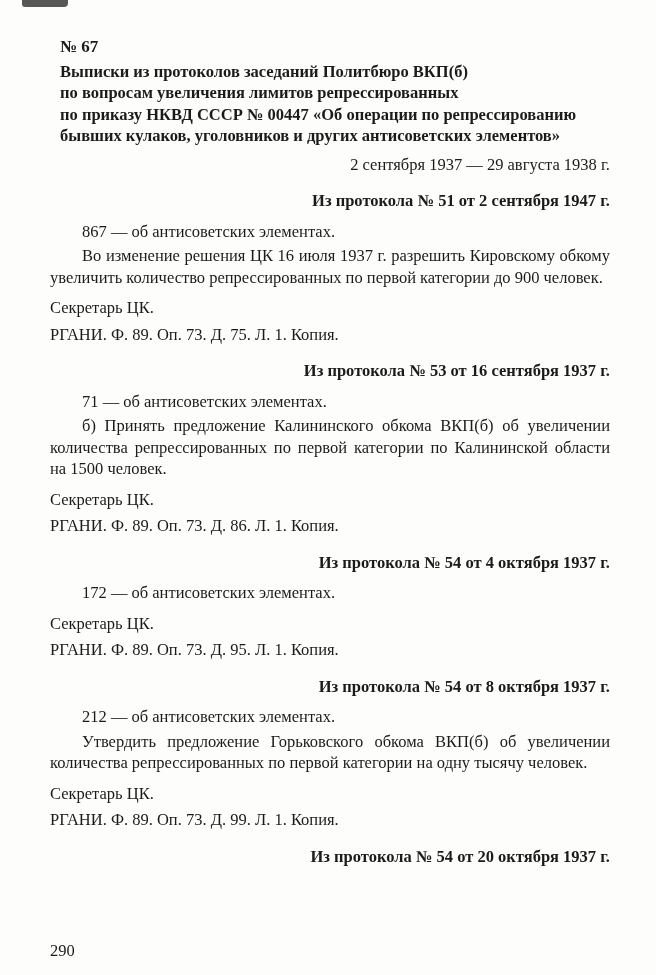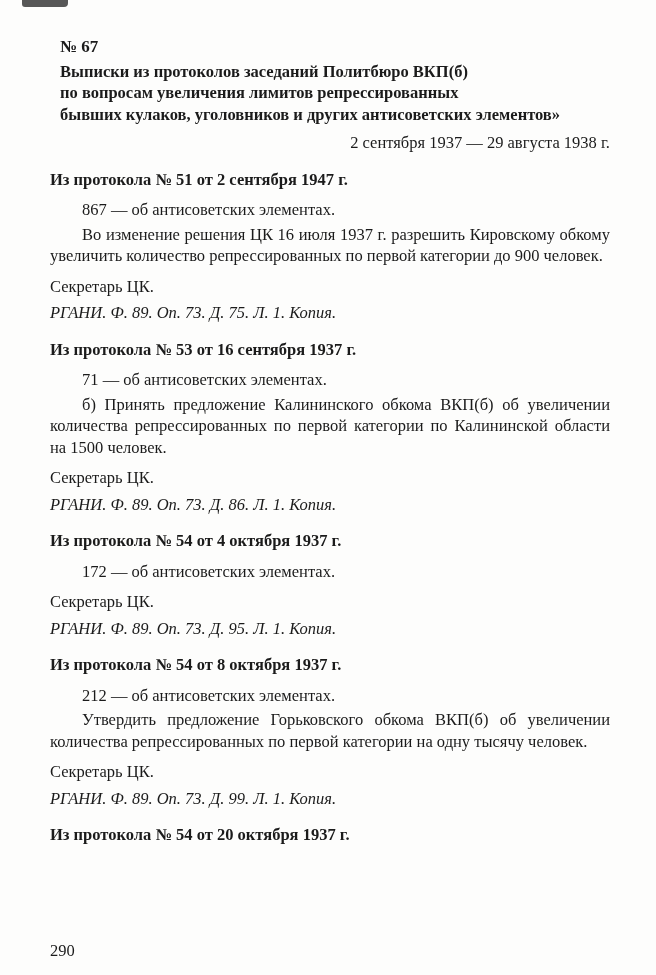--- a/index.html
+++ b/index.html
@@ -42,38 +42,37 @@
     font-size: 16.5px;
     line-height: 21.5px;
     margin-left: 10px;
   }
   .date-range {
     text-align: right;
     margin-top: 7px;
   }
   .section-heading {
     font-weight: bold;
-    text-align: left;
+    text-align: right;
     margin-top: 15px;
     margin-bottom: 9px;
   }
   .agenda-item {
     text-indent: 32px;
     margin-bottom: 3px;
   }
   .body-paragraph {
     text-align: justify;
     text-indent: 32px;
   }
   .signature-line {
     margin-top: 9px;
     margin-bottom: 5px;
   }
   .archive-citation {
-    font-style: italic;
   }
   .page-number {
     position: absolute;
     left: 50px;
     bottom: 14px;
     font-size: 16.5px;
     text-align: center;
   }
 </style>
 </head>
@@ -82,20 +81,21 @@
 <div class="page">
   <div class="scan-smudge"></div>
 
   <div class="content">
 
     <div class="doc-number">№ 67</div>
 
     <div>
       <div class="doc-title-line">Выписки из протоколов заседаний Политбюро ВКП(б)</div>
       <div class="doc-title-line">по вопросам увеличения лимитов репрессированных</div>
+      <div class="doc-title-line">по приказу НКВД СССР № 00447 «Об операции по репрессированию</div>
       <div class="doc-title-line">бывших кулаков, уголовников и других антисоветских элементов»</div>
     </div>
 
     <div class="date-range">2 сентября 1937 — 29 августа 1938 г.</div>
 
     <div class="section">
       <div class="section-heading">Из протокола № 51 от 2 сентября 1947 г.</div>
       <div class="agenda-item">867 — об антисоветских элементах.</div>
       <div class="body-paragraph">Во изменение решения ЦК 16 июля 1937 г. разрешить Кировскому обкому увеличить количество репрессированных по первой категории до 900 человек.</div>
       <div class="signature-line">Секретарь ЦК.</div>

